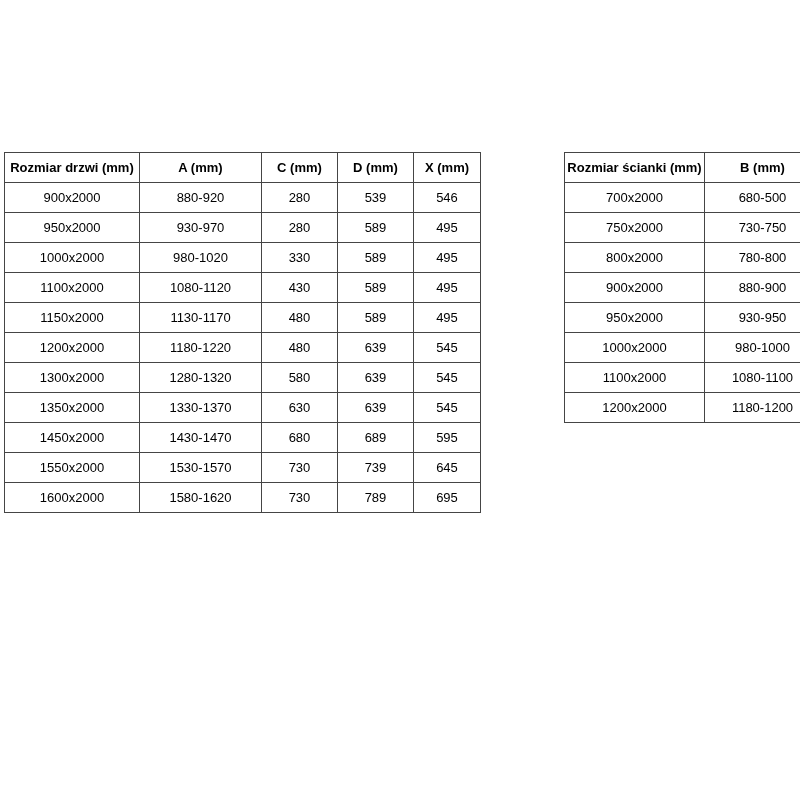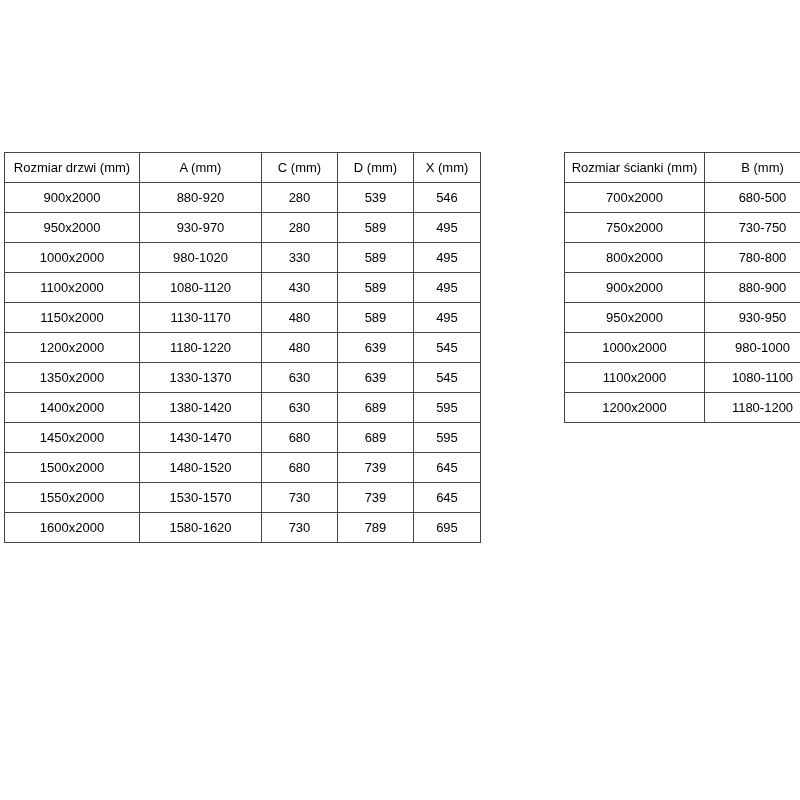--- a/index.html
+++ b/index.html
@@ -31,21 +31,21 @@
     text-align: center;
     vertical-align: middle;
     height: 30px;
     padding: 0 2px;
     white-space: nowrap;
     overflow: hidden;
     font-size: 13px;
     color: #000000;
   }
   table.dim-table th {
-    font-weight: normal;
+    font-weight: bold;
   }
   table.dim-table td {
     font-weight: normal;
   }
   #door-table {
     left: 4px;
     top: 152px;
     width: 476px;
   }
   #wall-table {
@@ -113,46 +113,39 @@
           <td>495</td>
         </tr>
         <tr>
           <td>1200x2000</td>
           <td>1180-1220</td>
           <td>480</td>
           <td>639</td>
           <td>545</td>
         </tr>
         <tr>
+          <td>1300x2000</td>
+          <td>1280-1320</td>
+          <td>580</td>
+          <td>639</td>
+          <td>545</td>
+        </tr>
+        <tr>
           <td>1350x2000</td>
           <td>1330-1370</td>
           <td>630</td>
           <td>639</td>
           <td>545</td>
         </tr>
         <tr>
-          <td>1400x2000</td>
-          <td>1380-1420</td>
-          <td>630</td>
-          <td>689</td>
-          <td>595</td>
-        </tr>
-        <tr>
           <td>1450x2000</td>
           <td>1430-1470</td>
           <td>680</td>
           <td>689</td>
           <td>595</td>
-        </tr>
-        <tr>
-          <td>1500x2000</td>
-          <td>1480-1520</td>
-          <td>680</td>
-          <td>739</td>
-          <td>645</td>
         </tr>
         <tr>
           <td>1550x2000</td>
           <td>1530-1570</td>
           <td>730</td>
           <td>739</td>
           <td>645</td>
         </tr>
         <tr>
           <td>1600x2000</td>

